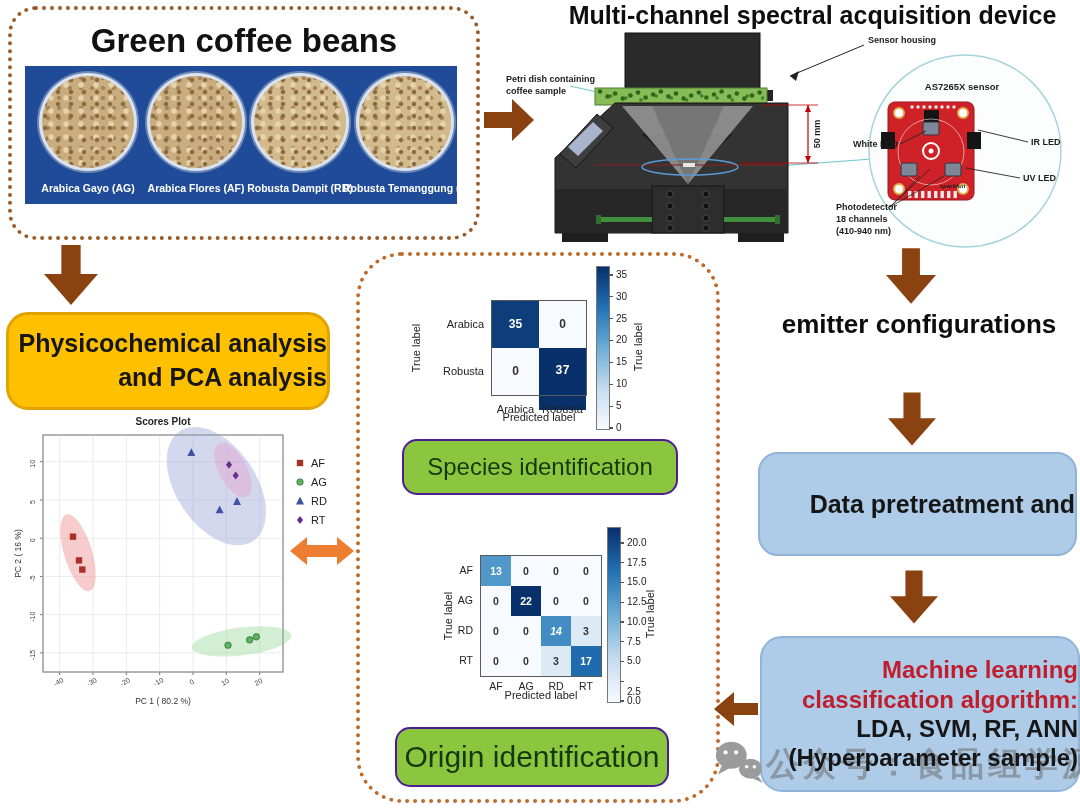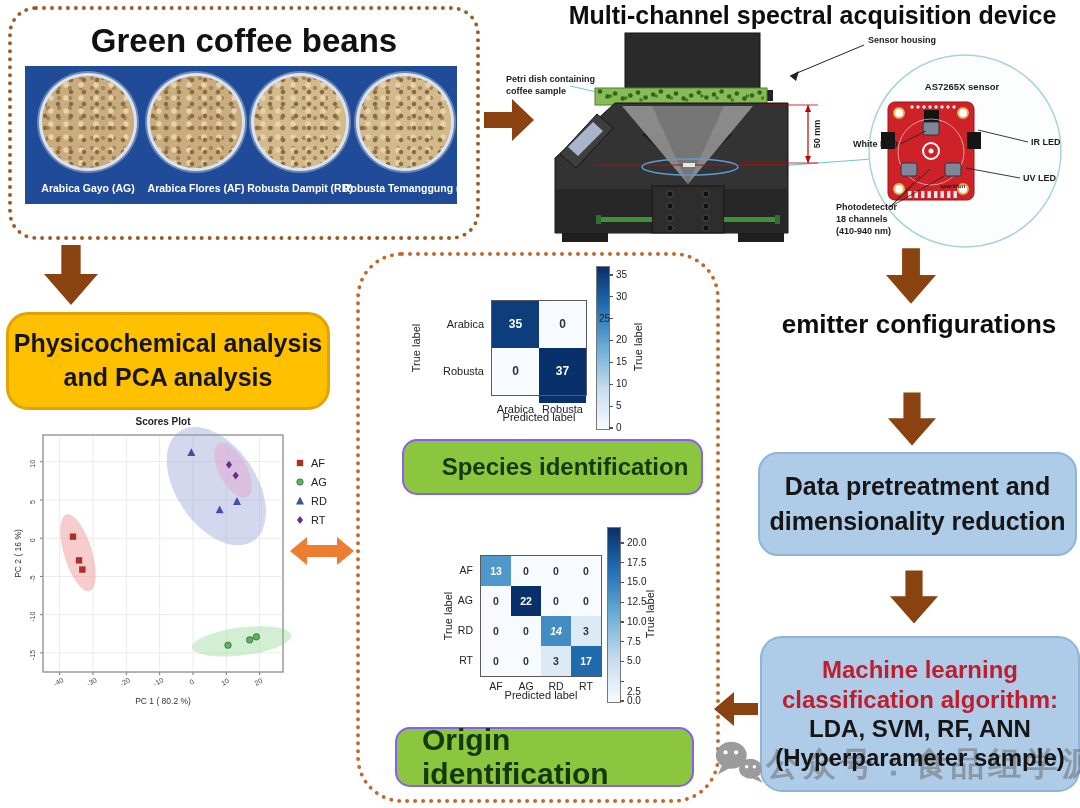--- a/index.html
+++ b/index.html
@@ -21,28 +21,28 @@
       radial-gradient(circle at 6px 2px, #a5845a 1.6px, rgba(0,0,0,0) 2.6px);
     background-size:13px 12px,15px 13px,11px 10px;
     box-shadow:0 0 0 3px rgba(240,243,250,.85),0 0 0 5px rgba(170,185,205,.55);}
   .dish.robusta{background-color:#d3ba8c;}
   .dish-label{top:116px;width:116px;text-align:center;color:#fff;font-size:10.5px;font-weight:bold;white-space:nowrap;}
   
   .arrow svg{display:block;width:100%;height:100%;}
   .arrow polygon{fill:var(--arrow-brown);}
   .arrow.orange polygon{fill:var(--arrow-orange);}
   
-  .flowbox{text-align:center;font-weight:bold;color:#161616;}
+  .flowbox{text-align:right;font-weight:bold;color:#161616;}
   #physico-box{left:6px;top:312px;width:318px;height:92px;background:var(--box-yellow);border:3px solid #e2a300;border-radius:22px;font-size:25px;line-height:1.35;display:flex;flex-direction:column;justify-content:center;}
   #spectral-text{left:758px;top:308px;width:322px;font-size:26px;line-height:1.3;text-align:center;font-weight:bold;color:#0d0d0d;}
   #pretreat-box{left:758px;top:452px;width:315px;height:100px;background:var(--box-blue);border:2px solid #8fb4d8;border-radius:20px;font-size:25px;line-height:1.4;display:flex;flex-direction:column;justify-content:center;}
   #ml-box{left:760px;top:636px;width:316px;height:152px;background:var(--box-blue);border:2px solid #8fb4d8;border-radius:22px;font-size:24px;line-height:1.22;display:flex;flex-direction:column;justify-content:center;}
   #ml-box .line{position:relative;z-index:3;}
   #ml-box .red{color:var(--ml-red);}
-  .greenbox{background:var(--box-green);border:2px solid #8b5cf6;border-radius:15px;color:#16380f;font-weight:bold;display:flex;align-items:center;justify-content:center;padding-left:25px;}
+  .greenbox{background:var(--box-green);border:2px solid #4c1d95;border-radius:15px;color:#16380f;font-weight:normal;display:flex;align-items:center;justify-content:center;}
   #species-box{left:42px;top:183px;width:272px;height:52px;font-size:24px;}
   #origin-box{left:35px;top:471px;width:270px;height:56px;font-size:30px;}
   
   .cm-cell{position:absolute;text-align:center;font-weight:bold;}
   .cm-outline{position:absolute;border:1.2px solid #5a5a5a;pointer-events:none;}
   .rotlab{position:absolute;transform:translate(-50%,-50%) rotate(-90deg);white-space:nowrap;font-size:11px;color:#222;}
   .cm-colorbar{position:absolute;border:1px solid #777;background:linear-gradient(to top,#f7fbff 0%,#c6dbef 25%,#6baed6 50%,#2171b5 75%,#08306b 100%);}
   .cb-tick{position:absolute;font-size:10px;color:#222;}
   .cb-dash{position:absolute;background:#555;}
   
@@ -296,35 +296,35 @@
         <polygon points="0,16 17,2 17,10 47,10 47,2 64,16 47,30 47,22 17,22 17,30"></polygon>
       </svg>
   </div>
 
   <div id="central-box" class="abs">
     <div id="species-box" class="greenbox abs">Species identification</div>
     <div id="origin-box" class="greenbox abs">Origin identification</div>
   <div class="cm-cell" style="position: absolute; left: 132px; top: 45px; width: 47px; height: 47px; background: rgb(13, 62, 123); color: rgb(255, 255, 255); font-size: 12px; line-height: 47px;">35</div>
       <div class="cm-cell" style="position: absolute; left: 179px; top: 45px; width: 47px; height: 47px; background: rgb(247, 251, 255); color: rgb(51, 51, 51); font-size: 12px; line-height: 47px;">0</div>
       <div class="cm-cell" style="position: absolute; left: 132px; top: 92px; width: 47px; height: 47px; background: rgb(247, 251, 255); color: rgb(51, 51, 51); font-size: 12px; line-height: 47px;">0</div>
-      <div class="cm-cell" style="position: absolute; left: 179px; top: 92px; width: 47px; height: 55px; background: rgb(8, 48, 107); color: rgb(255, 255, 255); font-size: 12px; line-height: 47px;">37</div>
+      <div class="cm-cell" style="position: absolute; left: 179px; top: 92px; width: 47px; height: 62px; background: rgb(8, 48, 107); color: rgb(255, 255, 255); font-size: 12px; line-height: 47px; font-family: Liberation Mono, monospace;">37</div>
       <div class="cm-outline" style="position: absolute; left: 131px; top: 44px; width: 94px; height: 94px;"></div>
       <div style="position: absolute; left: 64px; top: 61.5px; width: 60px; text-align: right; font-size: 11px; color: rgb(34, 34, 34);">Arabica</div>
       <div style="position: absolute; left: 132px; top: 147px; width: 47px; text-align: center; font-size: 11px; color: rgb(34, 34, 34);">Arabica</div>
       <div style="position: absolute; left: 64px; top: 108.5px; width: 60px; text-align: right; font-size: 11px; color: rgb(34, 34, 34);">Robusta</div>
       <div style="position: absolute; left: 179px; top: 147px; width: 47px; text-align: center; font-size: 11px; color: rgb(34, 34, 34);">Robusta</div>
       <div style="position: absolute; left: 119px; top: 155px; width: 120px; text-align: center; font-size: 11px; color: rgb(34, 34, 34);">Predicted label</div>
       <div class="rotlab" style="position: absolute; left: 56px; top: 92px;">True label</div>
       <div class="cm-colorbar" style="position: absolute; left: 236px; top: 10px; width: 12px; height: 162px;"></div>
       <div class="cb-dash" style="position: absolute; left: 249px; top: 18.1568px; width: 4px; height: 1.4px;"></div>
       <div class="cb-tick" style="position: absolute; left: 256px; top: 12.7568px;">35</div>
       <div class="cb-dash" style="position: absolute; left: 249px; top: 40.0486px; width: 4px; height: 1.4px;"></div>
       <div class="cb-tick" style="position: absolute; left: 256px; top: 34.6486px;">30</div>
       <div class="cb-dash" style="position: absolute; left: 249px; top: 61.9405px; width: 4px; height: 1.4px;"></div>
-      <div class="cb-tick" style="position: absolute; left: 239px; top: 56.5405px;">25</div>
+      <div class="cb-tick" style="position: absolute; left: 256px; top: 56.5405px;">25</div>
       <div class="cb-dash" style="position: absolute; left: 249px; top: 83.8324px; width: 4px; height: 1.4px;"></div>
       <div class="cb-tick" style="position: absolute; left: 256px; top: 78.4324px;">20</div>
       <div class="cb-dash" style="position: absolute; left: 249px; top: 105.724px; width: 4px; height: 1.4px;"></div>
       <div class="cb-tick" style="position: absolute; left: 256px; top: 100.324px;">15</div>
       <div class="cb-dash" style="position: absolute; left: 249px; top: 127.616px; width: 4px; height: 1.4px;"></div>
       <div class="cb-tick" style="position: absolute; left: 256px; top: 122.216px;">10</div>
       <div class="cb-dash" style="position: absolute; left: 249px; top: 149.508px; width: 4px; height: 1.4px;"></div>
       <div class="cb-tick" style="position: absolute; left: 256px; top: 144.108px;">5</div>
       <div class="cb-dash" style="position: absolute; left: 249px; top: 171.4px; width: 4px; height: 1.4px;"></div>
       <div class="cb-tick" style="position: absolute; left: 256px; top: 166px;">0</div>
@@ -389,21 +389,20 @@
   </div>
 
   <div class="arrow abs" style="left:888px;top:390px;width:48px;height:58px;">
     <svg viewBox="0 0 56 62">
         <polygon points="18,0 38,0 38,30 56,30 28,62 0,30 18,30"></polygon>
       </svg>
   </div>
 
   <div id="pretreat-box" class="abs flowbox">
     <div>Data pretreatment and</div>
-    <div>dimensionality reduction</div>
   </div>
 
   <div class="arrow abs" style="left:890px;top:566px;width:48px;height:62px;">
     <svg viewBox="0 0 56 62">
         <polygon points="18,0 38,0 38,30 56,30 28,62 0,30 18,30"></polygon>
       </svg>
   </div>
 
   <div id="ml-box" class="abs flowbox">
     <div class="line red">Machine learning</div>

